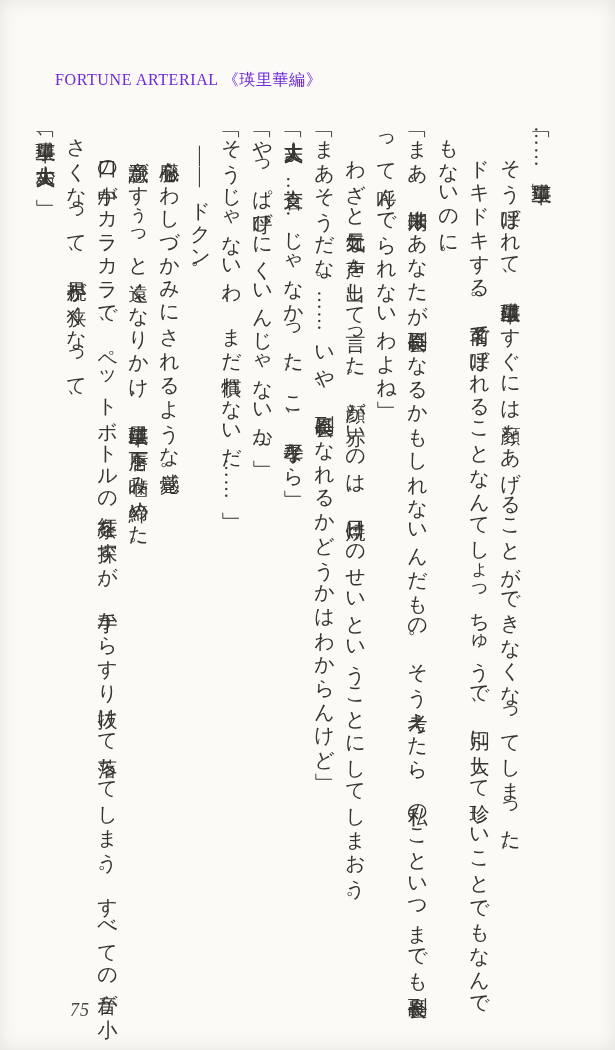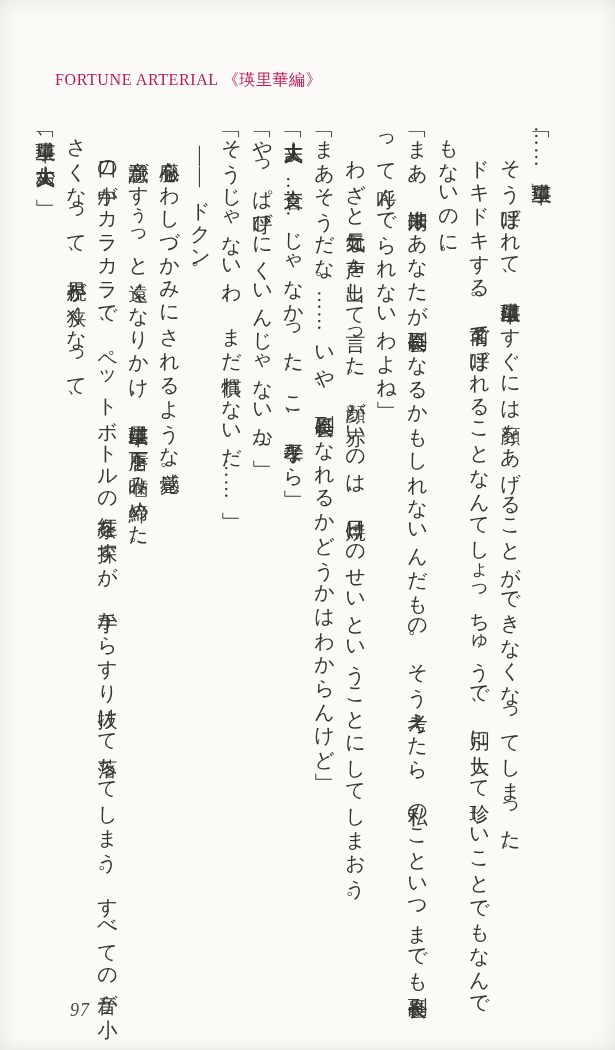--- a/index.html
+++ b/index.html
@@ -16,21 +16,21 @@
     background: #fbfaf7;
     box-shadow: inset 0 0 18px rgba(120,120,115,0.18);
     font-family: "Liberation Serif", "DejaVu Serif", serif;
   }
   .running-header {
     position: absolute;
     left: 55px;
     top: 70px;
     font-size: 16px;
     letter-spacing: 0.6px;
-    color: #be185d;
+    color: #6d28d9;
     white-space: nowrap;
   }
   .text-block {
     position: absolute;
     top: 125px;
     right: 58px;
     width: 532px;
     height: 884px;
     writing-mode: vertical-rl;
     text-orientation: mixed;
@@ -77,15 +77,15 @@
       <p class="para">「大丈夫よ。支倉……じゃなかった、こ、孝平なら」</p>
       <p class="para">「やっぱ呼びにくいんじゃないか?」</p>
       <p class="para">「そうじゃないわ、まだ慣れないだ……」</p>
       <p class="para indent">――ドクン。</p>
       <p class="para indent">心臓をわしづかみにされるような感覚。</p>
       <p class="para indent">意識がすぅっと遠くなりかけ、瑛里華は下唇を噛み締めた。</p>
       <p class="para indent">口の中がカラカラで、ペットボトルの紅茶を探すが、手からすり抜けて落ちてしまう。すべての音が小さくなって、視界が狭くなって、</p>
       <p class="para">「瑛里華、大丈夫か?」</p>
     </div>
 
-  <div class="page-number">97</div>
+  <div class="page-number">75</div>
 
 </div>
 
 </body></html>

